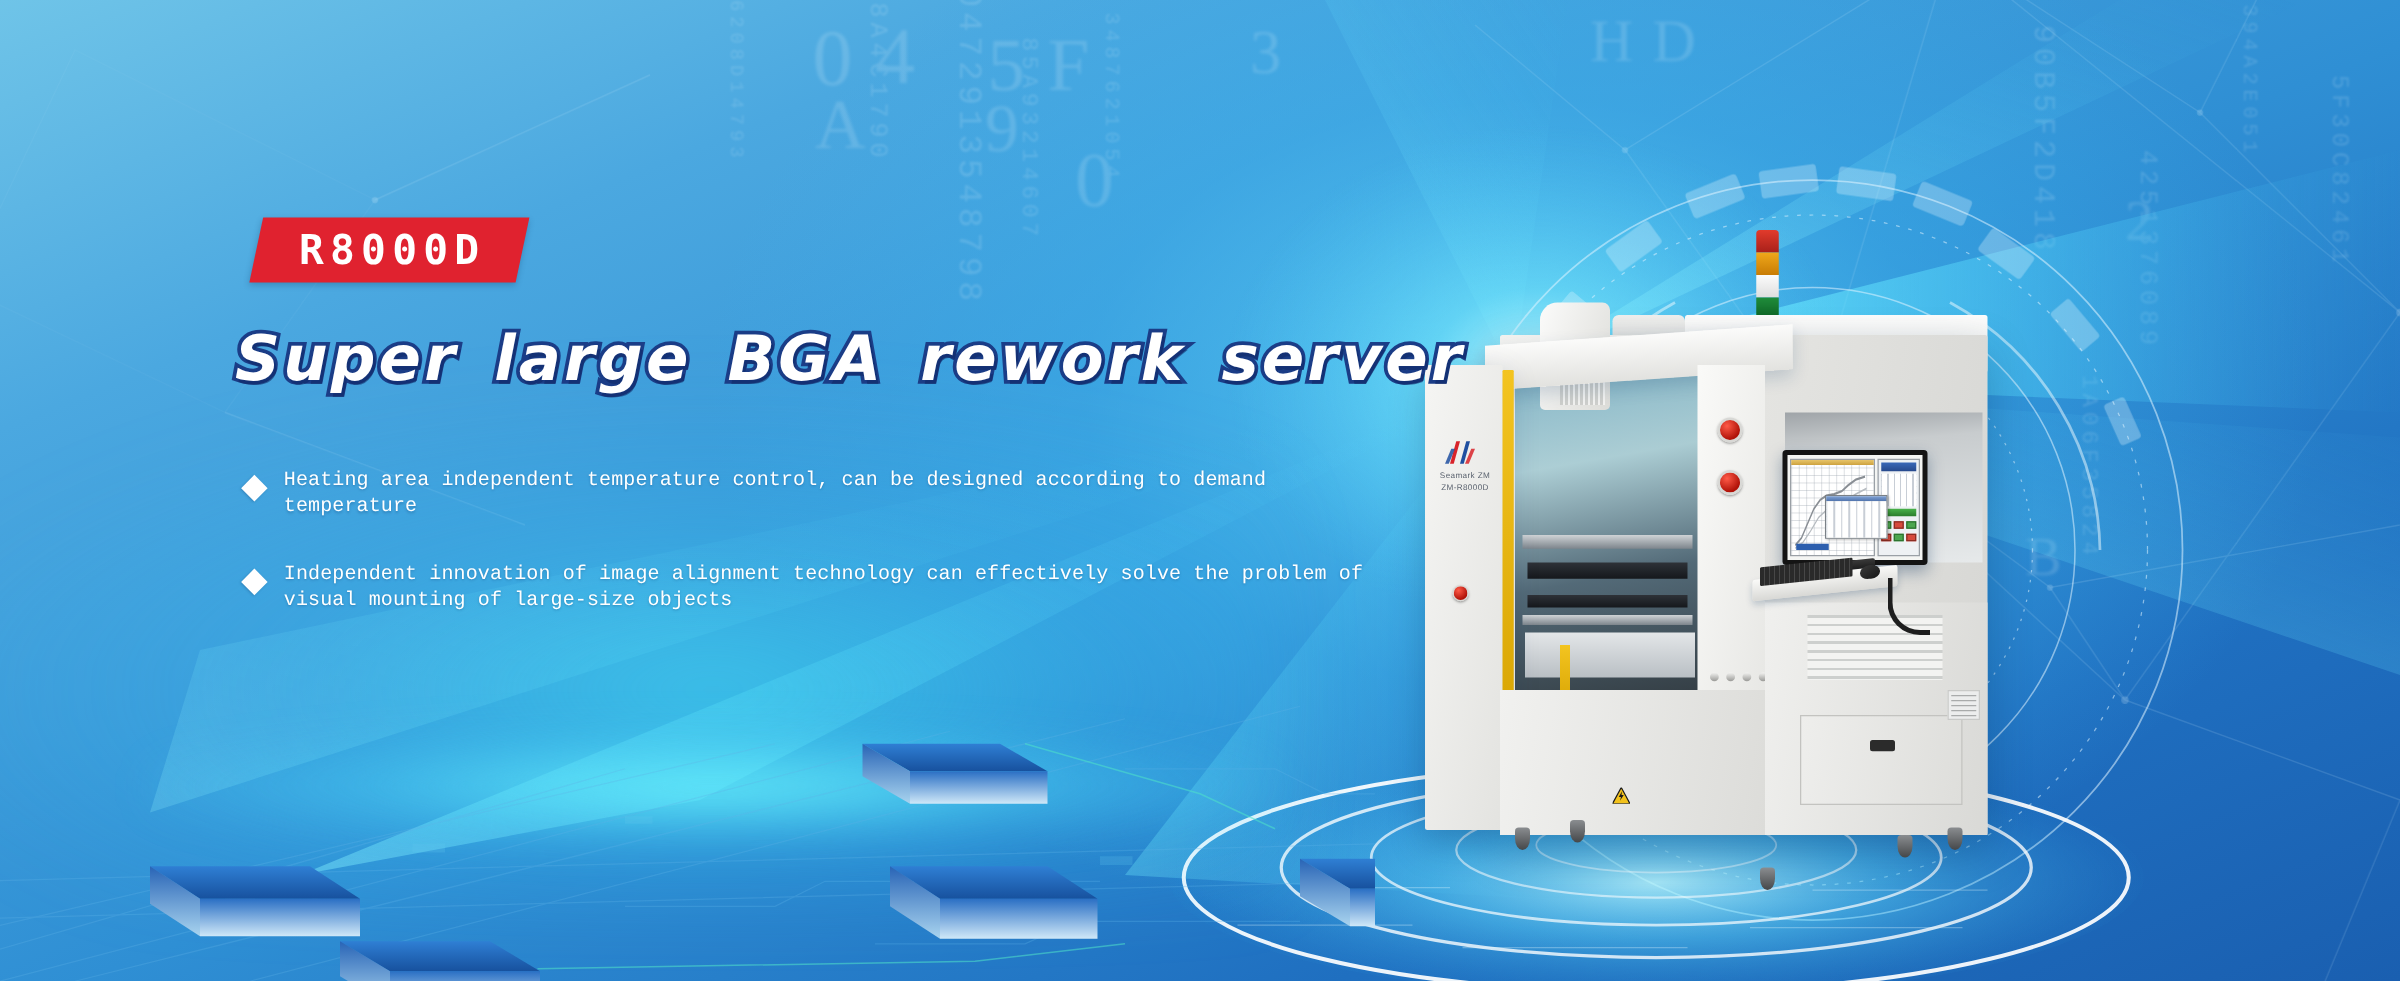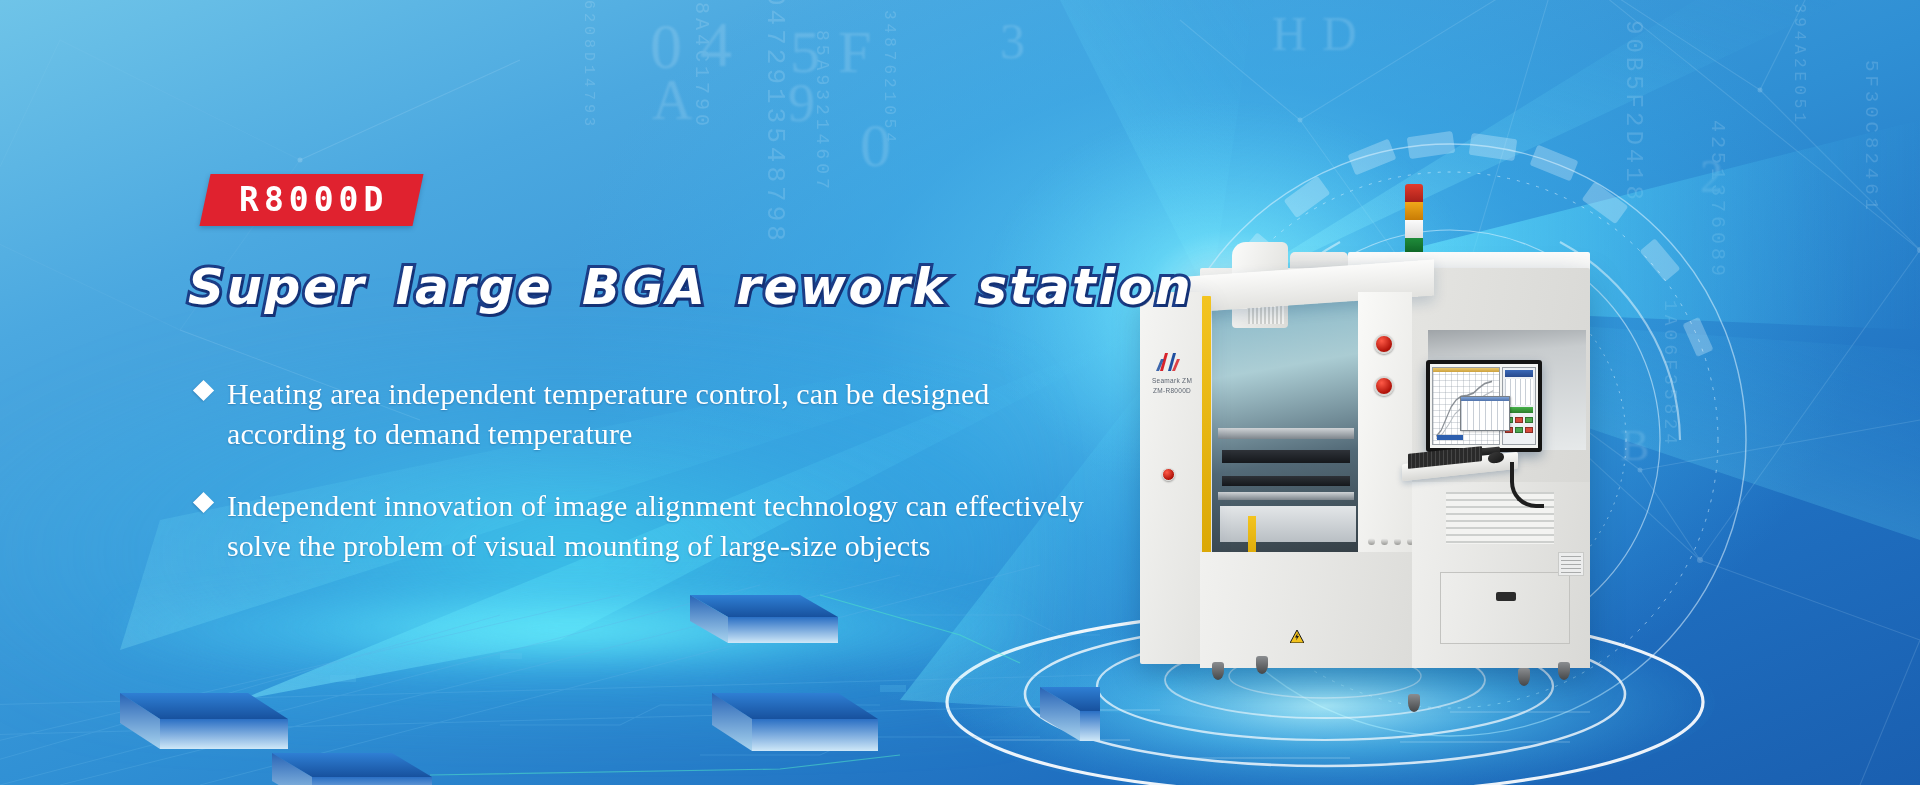--- a/index.html
+++ b/index.html
@@ -121,22 +121,22 @@
   .diamond {
     flex: 0 0 auto;
     width: 15px; height: 15px;
     background: #ffffff;
     transform: rotate(45deg);
     margin: 9px 16px 0 0;
     box-shadow: 0 1px 2px rgba(10,45,90,0.25);
   }
   .bullet-text {
     color: #ffffff;
-    font-family: Liberation Serif, serif;
-    font-size: 30px;
+    font-family: Liberation Mono, monospace;
+    font-size: 16px;
     line-height: 1.33;
     letter-spacing: 0.1px;
     text-shadow: 0 1px 2px rgba(15,60,110,0.32);
     max-width: 890px;
   }
 
   
   .machine { position: absolute; left: 1140px; top: 200px; width: 520px; height: 500px; }
 
   .m-body {
@@ -752,21 +752,21 @@
     <div class="foot" style="left:378px; top:468px;"></div>
     <div class="foot" style="left:418px; top:462px;"></div>
   </div>
 
   <div class="copy">
 
     <div class="badge">
       <span class="badge-text">R8000D</span>
     </div>
 
-    <div class="headline nowrap">Super large BGA rework station</div>
+    <div class="headline nowrap">Super large BGA rework server</div>
 
     <div class="bullets">
       <div class="bullet">
         <span class="diamond"></span>
         <span class="bullet-text">Heating area independent temperature control, can be designed according to demand temperature</span>
       </div>
       <div class="bullet">
         <span class="diamond"></span>
         <span class="bullet-text">Independent innovation of image alignment technology can effectively solve the problem of visual mounting of large-size objects</span>
       </div>

